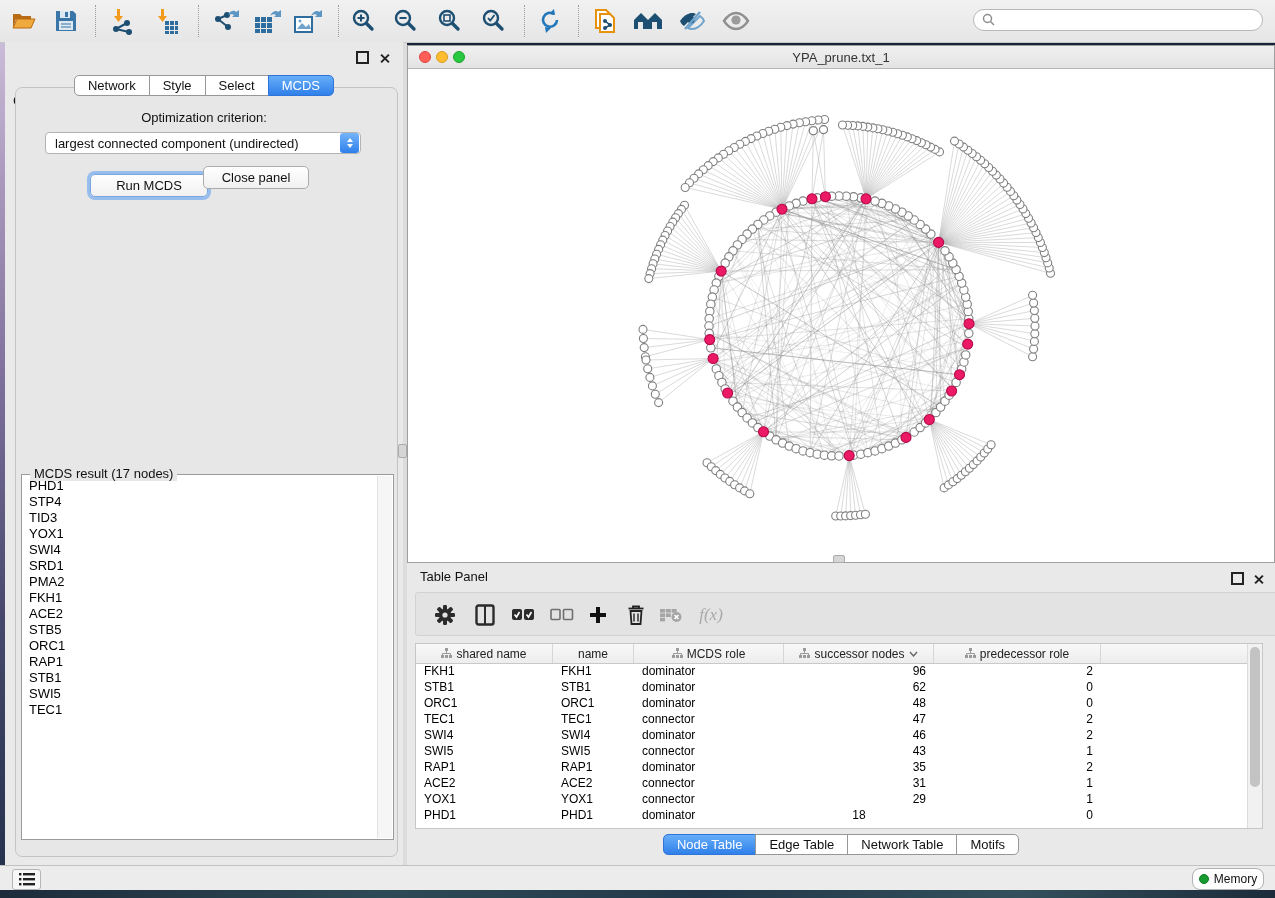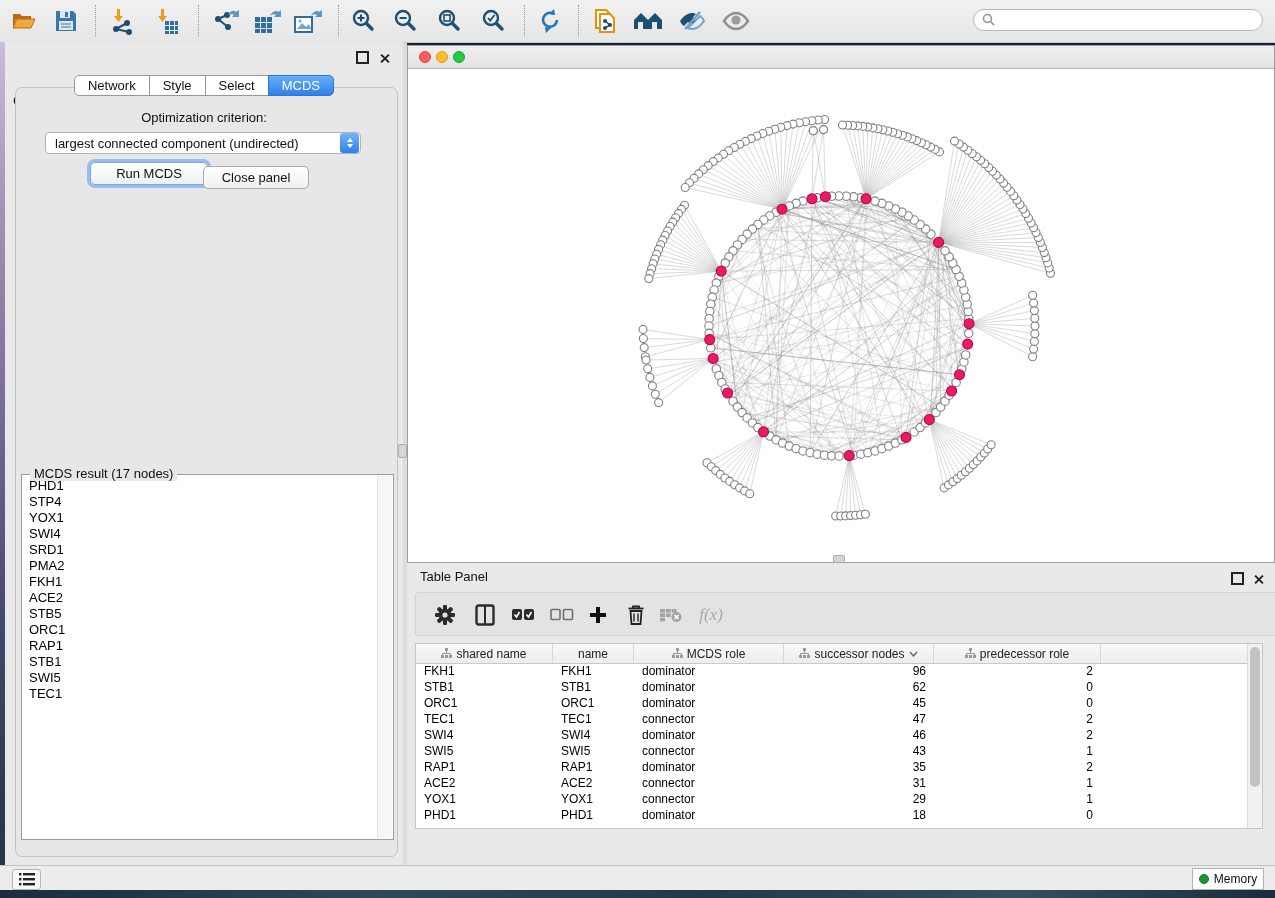--- a/index.html
+++ b/index.html
@@ -37,21 +37,21 @@
   #opt-label{left:0;top:68px;width:100%;text-align:center;font-size:13px;color:#111;}
   #criterion-select{left:40px;top:90px;width:316px;height:22px;background:#fff;border:1px solid #b3b3b3;
     border-radius:4px;display:flex;align-items:center;box-sizing:border-box;}
   #criterion-select .val{flex:1;font-size:13px;padding-left:9px;color:#111;white-space:nowrap;}
   #criterion-select .stepper{width:19px;height:20px;border-radius:3px;margin-right:1px;
     background:linear-gradient(#74b4fa,#2e7fec);display:flex;flex-direction:column;align-items:center;justify-content:center;gap:2px;}
   .chev{width:0;height:0;border-left:3.5px solid transparent;border-right:3.5px solid transparent;}
   .chev.up{border-bottom:4px solid #fff;} .chev.down{border-top:4px solid #fff;}
   .mac-btn{position:absolute;height:23px;background:linear-gradient(#ffffff,#f0f0f0);border:1px solid #ababab;
     border-radius:5px;font-size:13px;color:#111;display:flex;align-items:center;justify-content:center;box-sizing:border-box;}
-  #run-btn{left:85px;top:120px;width:118px;box-shadow:0 0 0 3px rgba(85,155,246,.55);border-color:#7ba7e0;}
+  #run-btn{left:85px;top:132px;width:118px;box-shadow:0 0 0 3px rgba(85,155,246,.55);border-color:#7ba7e0;}
   #closepanel-btn{left:198px;top:124px;width:106px;}
   #mcds-fieldset{left:16px;top:432px;width:371px;height:364px;border:1px solid #9b9b9b;background:#fff;}
   #mcds-legend{position:absolute;left:8px;top:-9px;background:#e7e7e7;padding:0 4px;font-size:13px;color:#111;}
   #mcds-list{position:absolute;left:1px;top:3px;width:352px;height:358px;overflow:hidden;}
   .mcds-item{font-size:13px;line-height:16px;padding-left:6px;color:#000;}
   #mcds-scroll{position:absolute;right:1px;top:1px;width:14px;height:362px;background:#f6f6f6;border-left:1px solid #e2e2e2;}
   
   #net-window{left:407px;top:45px;width:868px;height:518px;background:#fff;border:1px solid #9f9f9f;box-sizing:border-box;}
   #net-titlebar{left:0;top:0;width:100%;height:23px;background:linear-gradient(#f0f0f0,#e3e3e3);
     border-bottom:1px solid #b6b6b6;box-sizing:border-box;}
@@ -78,21 +78,21 @@
   .nt-cell{box-sizing:border-box;padding:0 8px;overflow:hidden;white-space:nowrap;}
   .nt-cell.num{text-align:right;}
   #nt-scroll{position:absolute;right:0;top:0;width:14px;height:184px;background:#f1f1f1;border-left:1px solid #dcdcdc;}
   #nt-thumb{position:absolute;left:1.5px;top:3px;width:10px;height:140px;background:#c3c3c3;border-radius:5px;}
   #tp-tabs{left:0;top:271px;width:100%;}
   
   #status-bar{left:0;top:865px;width:1275px;height:25px;background:#ececec;border-top:1px solid #c2c2c2;box-sizing:border-box;}
   #list-btn{position:absolute;left:12px;top:3px;width:27px;height:19px;background:#f7f7f7;border:1px solid #b5b5b5;
     border-radius:3px;display:flex;align-items:center;justify-content:center;}
   #memory-btn{position:absolute;right:11px;top:2px;width:70px;height:20px;background:#fdfdfd;border:1px solid #b2b2b2;
-    border-radius:0;display:flex;align-items:center;justify-content:center;gap:5px;font-size:12px;color:#111;}
+    border-radius:8px;display:flex;align-items:center;justify-content:center;gap:5px;font-size:12px;color:#111;}
   #memory-dot{width:10px;height:10px;border-radius:50%;background:#179b31;border:1px solid #0e7c22;box-sizing:border-box;}
   #gap-strip{left:403px;top:42px;width:4px;height:823px;background:#dcdcdc;}
 </style>
 </head>
 <body>
 
 <div class="abs" id="wall-left"></div>
 <div class="abs" id="wall-bottom"></div>
 <div class="abs" id="gap-strip"></div>
 
@@ -272,20 +272,21 @@
         <span class="chev down"></span>
       </span>
   </div>
   <div class="mac-btn" id="run-btn">Run MCDS</div>
   <div class="mac-btn" id="closepanel-btn">Close panel</div>
   <div class="abs" id="mcds-fieldset">
     <div id="mcds-legend">MCDS result (17 nodes)</div>
     <div id="mcds-list">
         <div class="mcds-item">PHD1</div>
         <div class="mcds-item">STP4</div>
+        <div class="mcds-item">TID3</div>
         <div class="mcds-item">YOX1</div>
         <div class="mcds-item">SWI4</div>
         <div class="mcds-item">SRD1</div>
         <div class="mcds-item">PMA2</div>
         <div class="mcds-item">FKH1</div>
         <div class="mcds-item">ACE2</div>
         <div class="mcds-item">STB5</div>
         <div class="mcds-item">ORC1</div>
         <div class="mcds-item">RAP1</div>
         <div class="mcds-item">STB1</div>
@@ -294,20 +295,21 @@
       </div>
     <div id="mcds-scroll"></div>
   </div>
 </div>
 
 <div class="abs" id="net-window">
   <div class="abs" id="net-titlebar">
     <div class="light" id="light-red"></div>
     <div class="light" id="light-yellow"></div>
     <div class="light" id="light-green"></div>
+    <div class="abs" id="net-title">YPA_prune.txt_1</div>
   </div>
   <svg id="graph-svg" width="866" height="493" viewBox="0 0 866 493">
       <g>
         <line x1="374.0" y1="140.2" x2="320.9" y2="326.2" stroke="#8c8c8c" stroke-width="0.8" stroke-opacity="0.28977943658828736"></line>
         <line x1="374.0" y1="140.2" x2="304.3" y2="285.9" stroke="#8c8c8c" stroke-width="0.8" stroke-opacity="0.4961275696754456"></line>
         <line x1="374.0" y1="140.2" x2="368.1" y2="370.8" stroke="#8c8c8c" stroke-width="0.8" stroke-opacity="0.35876088142395024"></line>
         <line x1="374.0" y1="140.2" x2="517.6" y2="353.9" stroke="#8c8c8c" stroke-width="0.8" stroke-opacity="0.47459797859191893"></line>
         <line x1="374.0" y1="140.2" x2="548.1" y2="200.6" stroke="#8c8c8c" stroke-width="0.8" stroke-opacity="0.4992119401693344"></line>
         <line x1="374.0" y1="140.2" x2="467.0" y2="132.1" stroke="#8c8c8c" stroke-width="0.8" stroke-opacity="0.2580063909292221"></line>
         <line x1="374.0" y1="140.2" x2="560.8" y2="264.3" stroke="#8c8c8c" stroke-width="0.8" stroke-opacity="0.21771023273468018"></line>
@@ -1096,21 +1098,21 @@
           <div class="nt-cell" style="width: 137px;">STB1</div>
           <div class="nt-cell" style="width: 81px;">STB1</div>
           <div class="nt-cell" style="width: 150px;">dominator</div>
           <div class="nt-cell num" style="width: 150px;">62</div>
           <div class="nt-cell num" style="width: 167px;">0</div>
         </div>
         <div class="nt-row">
           <div class="nt-cell" style="width: 137px;">ORC1</div>
           <div class="nt-cell" style="width: 81px;">ORC1</div>
           <div class="nt-cell" style="width: 150px;">dominator</div>
-          <div class="nt-cell num" style="width: 150px;">45</div>
+          <div class="nt-cell num" style="width: 150px;">48</div>
           <div class="nt-cell num" style="width: 167px;">0</div>
         </div>
         <div class="nt-row">
           <div class="nt-cell" style="width: 137px;">TEC1</div>
           <div class="nt-cell" style="width: 81px;">TEC1</div>
           <div class="nt-cell" style="width: 150px;">connector</div>
           <div class="nt-cell num" style="width: 150px;">47</div>
           <div class="nt-cell num" style="width: 167px;">2</div>
         </div>
         <div class="nt-row">
@@ -1145,29 +1147,35 @@
           <div class="nt-cell" style="width: 137px;">YOX1</div>
           <div class="nt-cell" style="width: 81px;">YOX1</div>
           <div class="nt-cell" style="width: 150px;">connector</div>
           <div class="nt-cell num" style="width: 150px;">29</div>
           <div class="nt-cell num" style="width: 167px;">1</div>
         </div>
         <div class="nt-row">
           <div class="nt-cell" style="width: 137px;">PHD1</div>
           <div class="nt-cell" style="width: 81px;">PHD1</div>
           <div class="nt-cell" style="width: 150px;">dominator</div>
-          <div class="nt-cell num" style="width: 150px;">18</div>
+          <div class="nt-cell num" style="width: 150px; text-align: center;">18</div>
           <div class="nt-cell num" style="width: 167px;">0</div>
         </div>
       </div>
     <div id="nt-scroll">
         <div id="nt-thumb"></div>
       </div>
   </div>
 
+  <div class="abs seg-tabs" id="tp-tabs">
+      <div class="seg-tab active">Node Table</div>
+      <div class="seg-tab">Edge Table</div>
+      <div class="seg-tab">Network Table</div>
+      <div class="seg-tab">Motifs</div>
+    </div>
 </div>
 
 <div class="abs" id="status-bar">
   <div id="list-btn">
     <svg width="16" height="13" viewBox="0 0 16 13">
         <g fill="#222">
           <rect x="0" y="0" width="2.4" height="2.4"></rect>
           <rect x="4" y="0" width="12" height="2.4"></rect>
           <rect x="0" y="5" width="2.4" height="2.4"></rect>
           <rect x="4" y="5" width="12" height="2.4"></rect>

